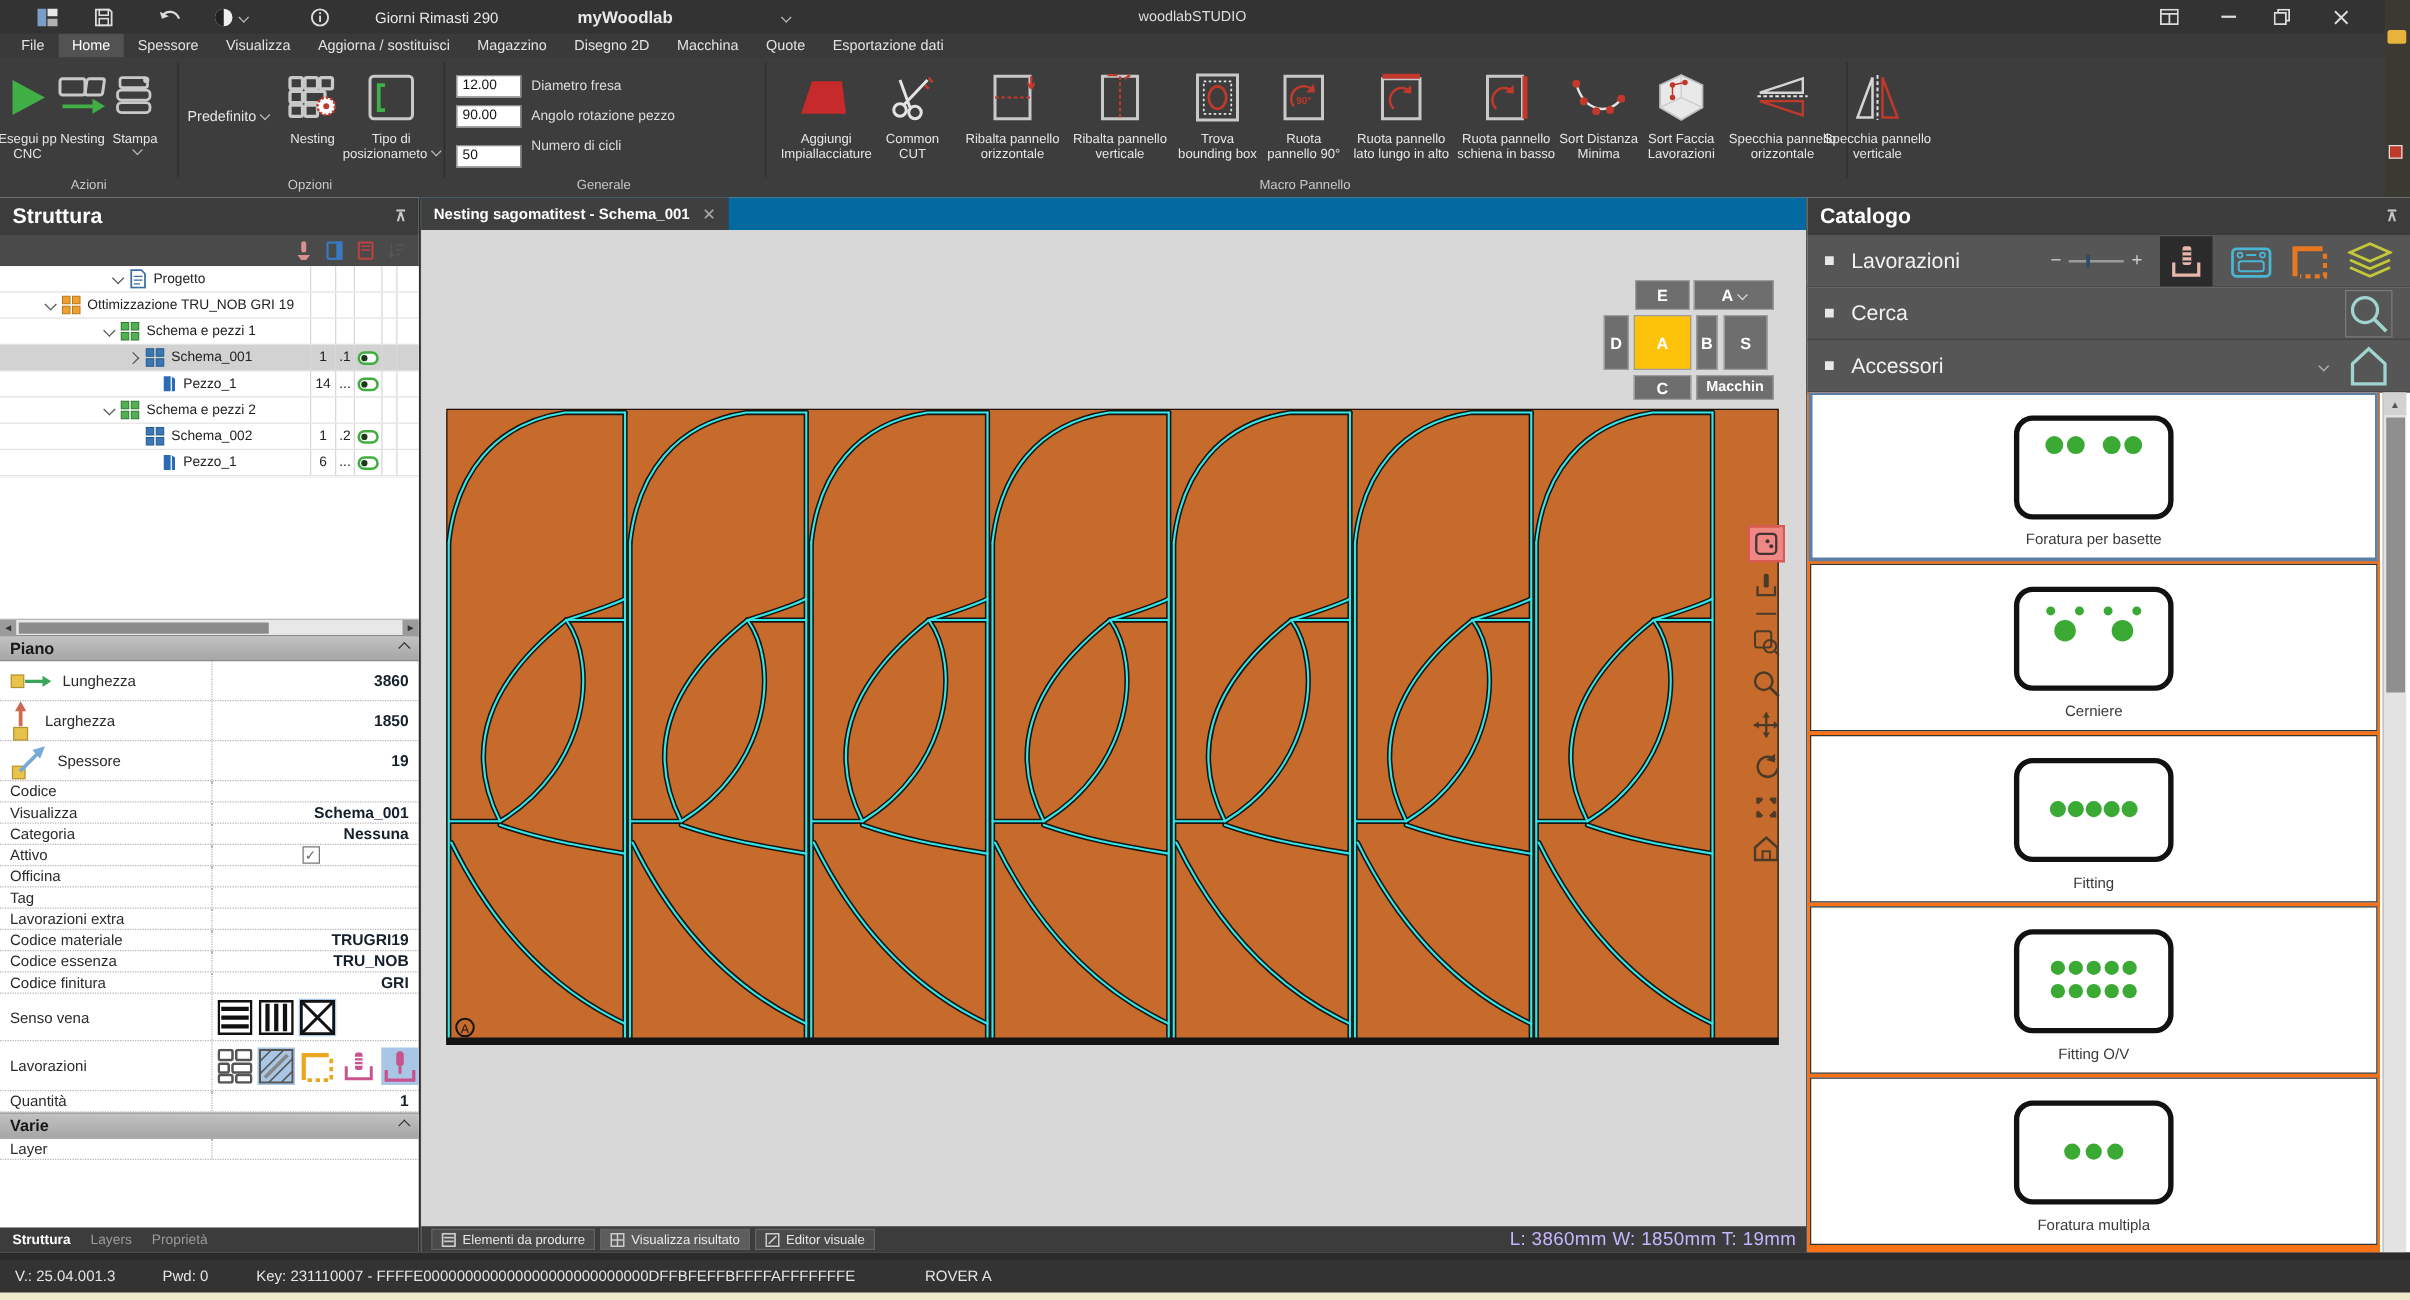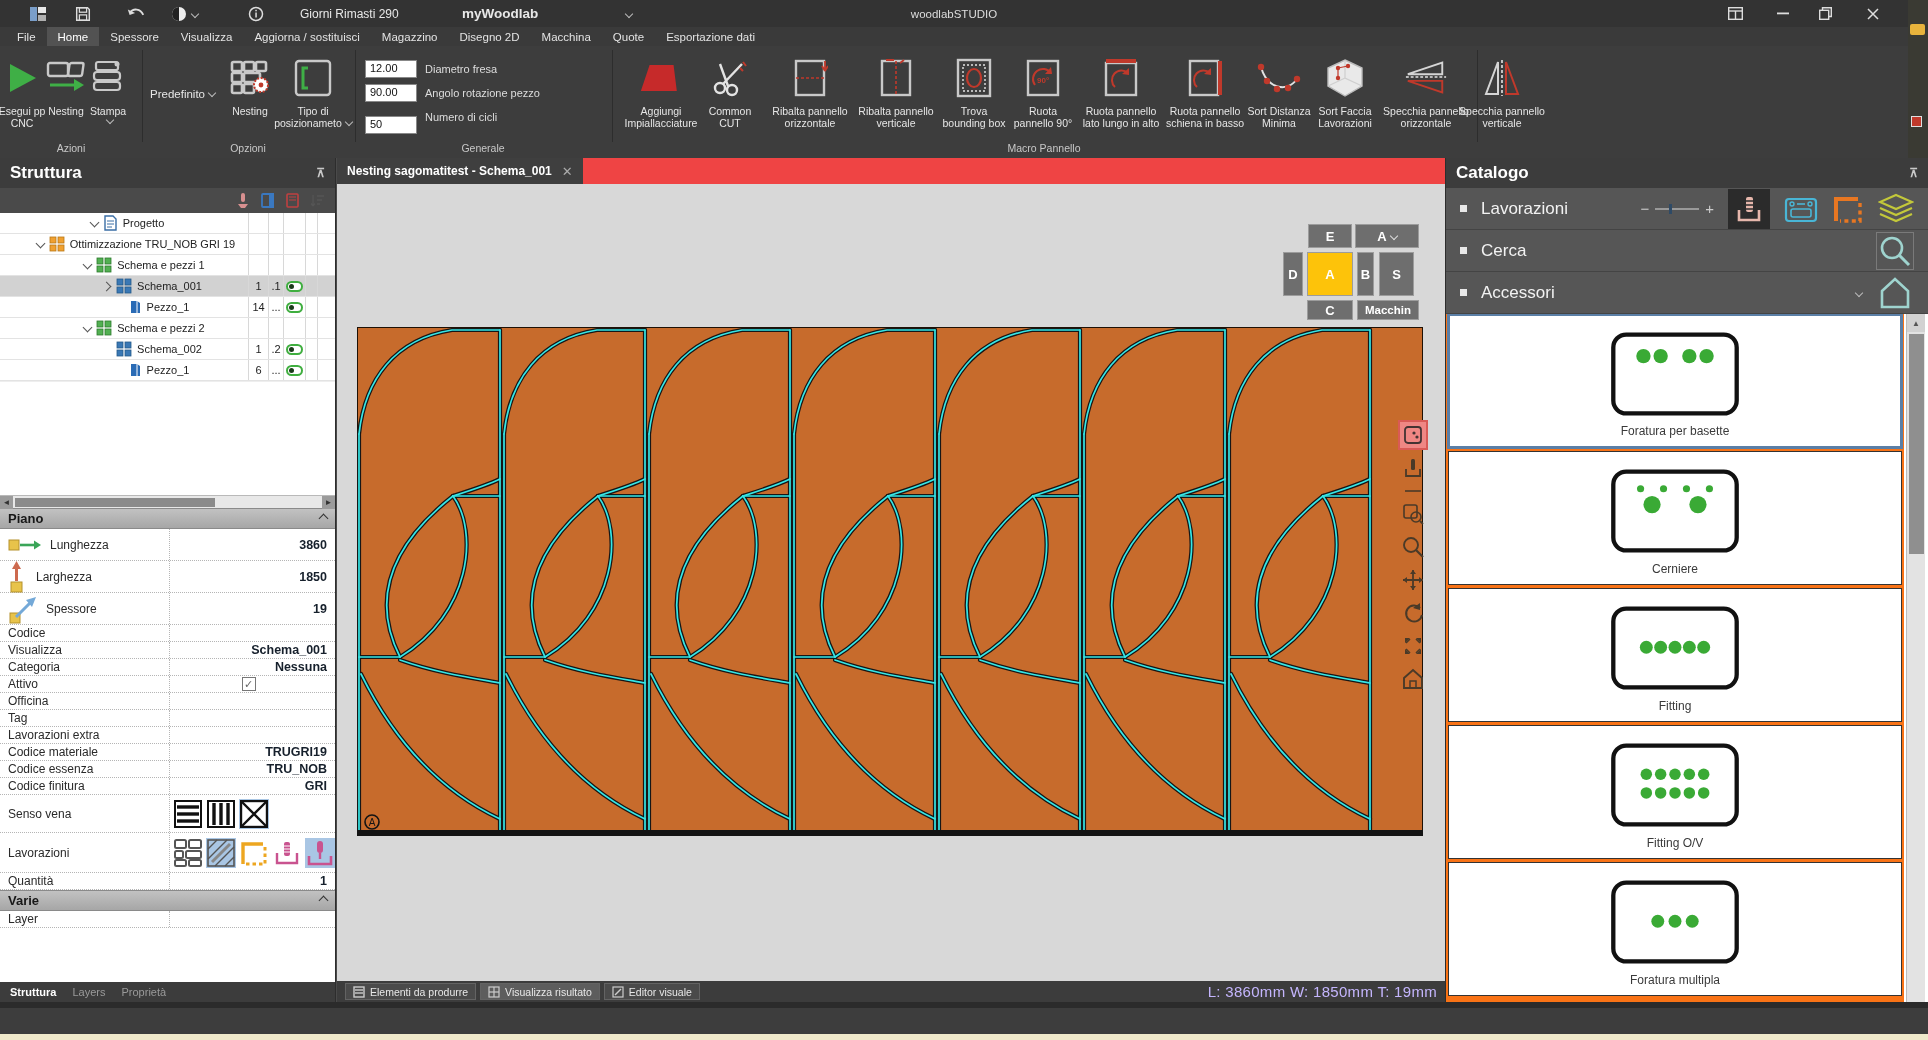--- a/index.html
+++ b/index.html
@@ -51,21 +51,21 @@
   .prop-label{flex:0 0 170px;padding-left:8px;display:flex;align-items:center;gap:8px;border-right:1px dotted #b5b5b5;height:100%;}
   .prop-value{flex:1;text-align:right;padding-right:8px;font-weight:bold;color:#16202c;font-size:12.5px;}
   .prop-value.icons{display:flex;justify-content:flex-start;gap:3px;padding-left:3px;font-weight:normal;}
   .pico{width:30px;height:30px;display:flex;align-items:center;justify-content:center;}
   .pico.sel{background:#a9c6e4;}
   .cb{width:14px;height:14px;border:1px solid #777;background:#fff;margin:0 auto;display:flex;align-items:center;justify-content:center;color:#666;font-size:11px;}
   #lp-tabs{position:absolute;left:0;bottom:0;width:100%;height:20px;background:#3c3c3c;display:flex;gap:16px;padding:0 10px;align-items:center;}
   #lp-tabs span{font-size:11px;}
   
   #canvas-col{left:337px;top:0;width:1108px;height:844px;background:#d8d8d8;}
-  #ctabbar{height:26px;background:#ef4444;display:flex;align-items:flex-end;}
+  #ctabbar{height:26px;background:#0369a1;display:flex;align-items:flex-end;}
   #ctab{height:26px;background:#3f3f3f;color:#fff;font-weight:bold;font-size:12px;display:flex;align-items:center;padding:0 10px;gap:10px;}
   #ctab .x{color:#aaa;font-weight:normal;font-size:13px;}
   #viewport{position:absolute;left:0;top:26px;width:1108px;height:797px;background:#d8d8d8;overflow:hidden;}
   #board{position:absolute;left:20px;top:143px;width:1066px;height:509px;}
   .facebtn{position:absolute;background:#6e6e6e;border:1px solid #9c9c9c;color:#fff;font-weight:bold;font-size:13px;display:flex;align-items:center;justify-content:center;}
   .facebtn.sel{background:#fdc30a;}
   #cbottombar{position:absolute;left:0;bottom:0;width:1108px;height:21px;background:#3c3c3c;display:flex;align-items:center;padding:0 8px;gap:4px;}
   .cbtab{height:17px;background:#4a4a4a;border:1px solid #636363;color:#e8e8e8;font-size:10.5px;display:flex;align-items:center;gap:5px;padding:0 7px;}
   .cbtab.active{background:#5d5d5d;}
   #dims{margin-left:auto;color:#c4b5fd;font-size:15px;letter-spacing:.3px;}
@@ -1205,14 +1205,20 @@
         </div>
       <div id="cat-scroll">
         <div class="up">▲</div>
         <div class="thumb"></div>
       </div>
     </div>
   </div>
 
   <div id="gap-strip" class="abs"></div>
 
+  <div id="statusbar" class="abs">
+    <span style="left:12px">V.: 25.04.001.3</span>
+    <span style="left:130px">Pwd: 0</span>
+    <span style="left:205px">Key: 231110007 - FFFFE000000000000000000000000000DFFBFEFFBFFFFAFFFFFFFE</span>
+    <span style="left:740px">ROVER A</span>
+  </div>
   <div id="bottom-strip" class="abs"></div>
 </div>
 
 </body></html>

